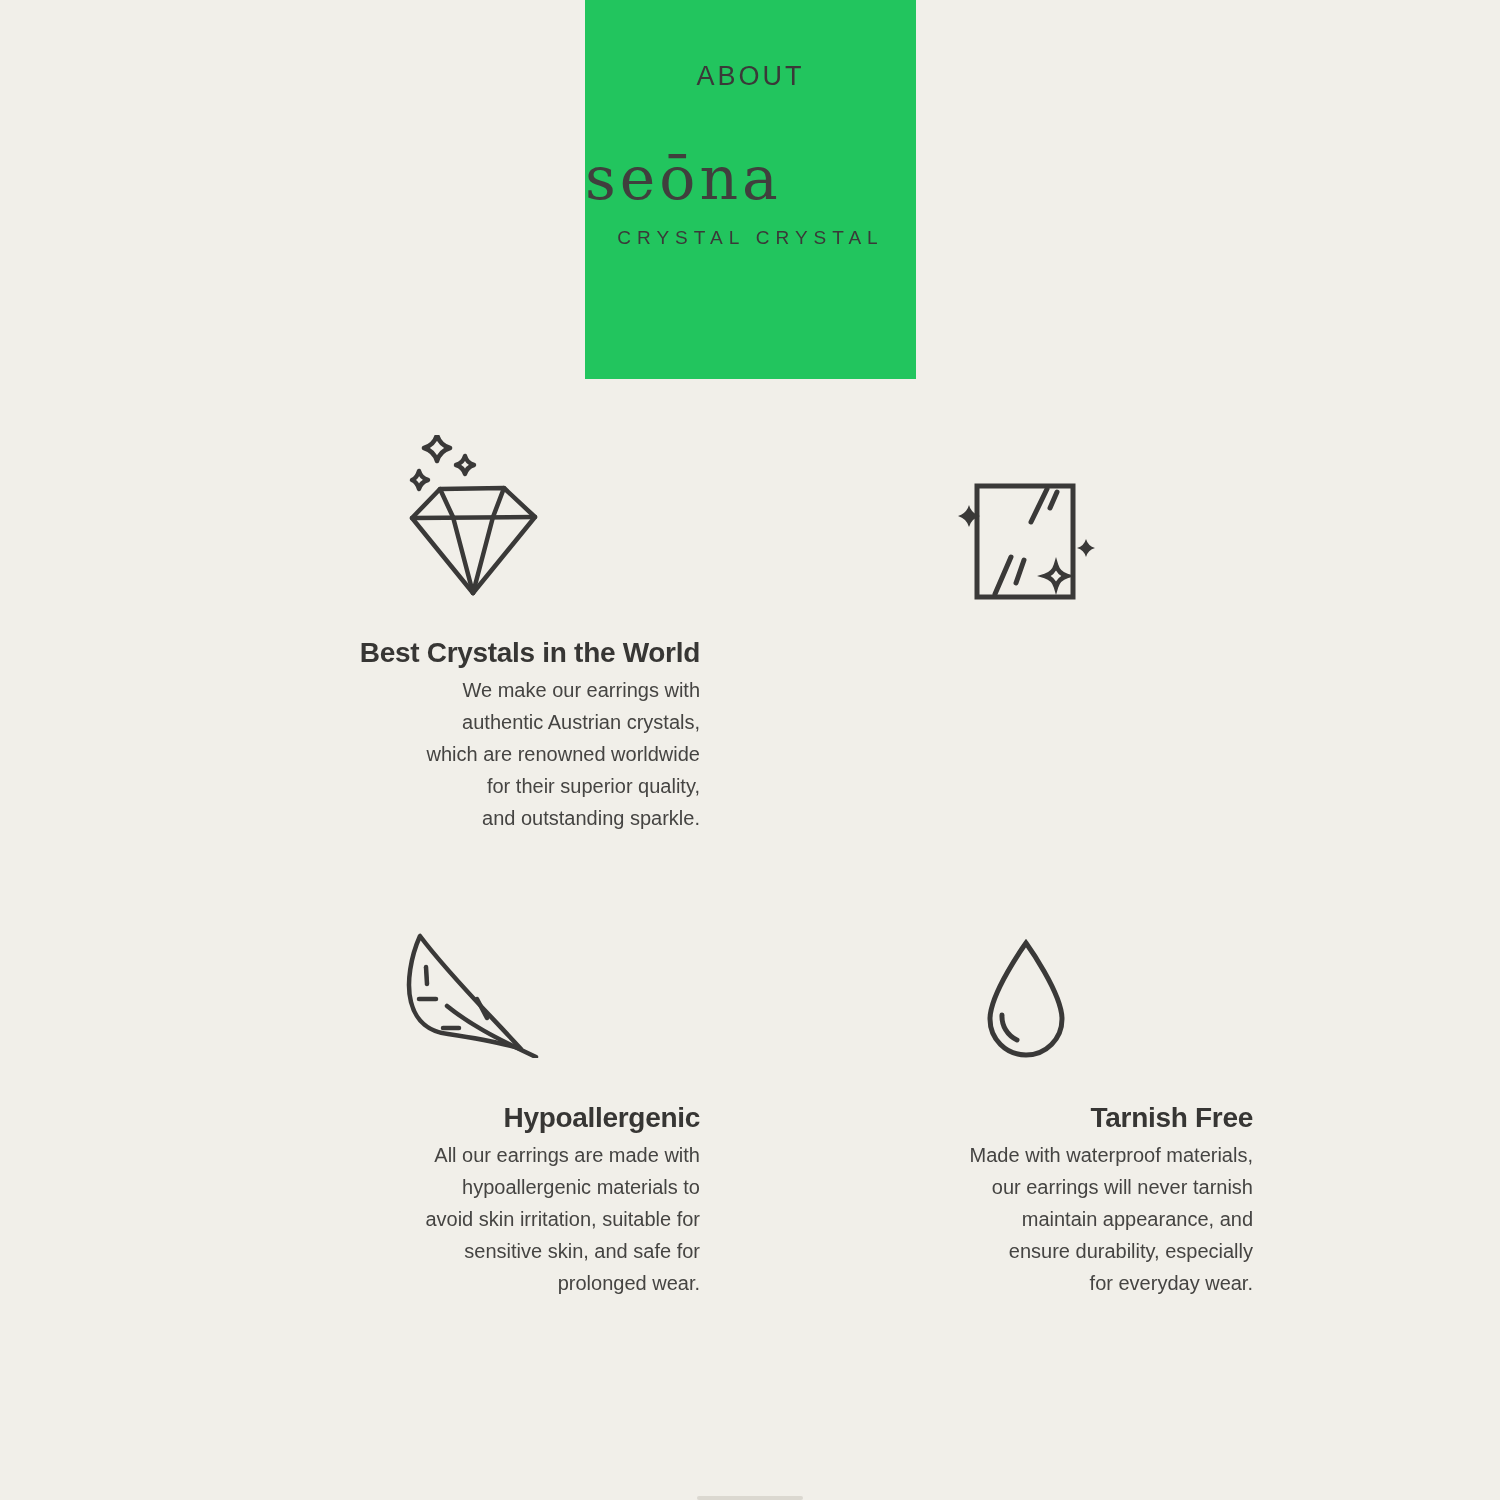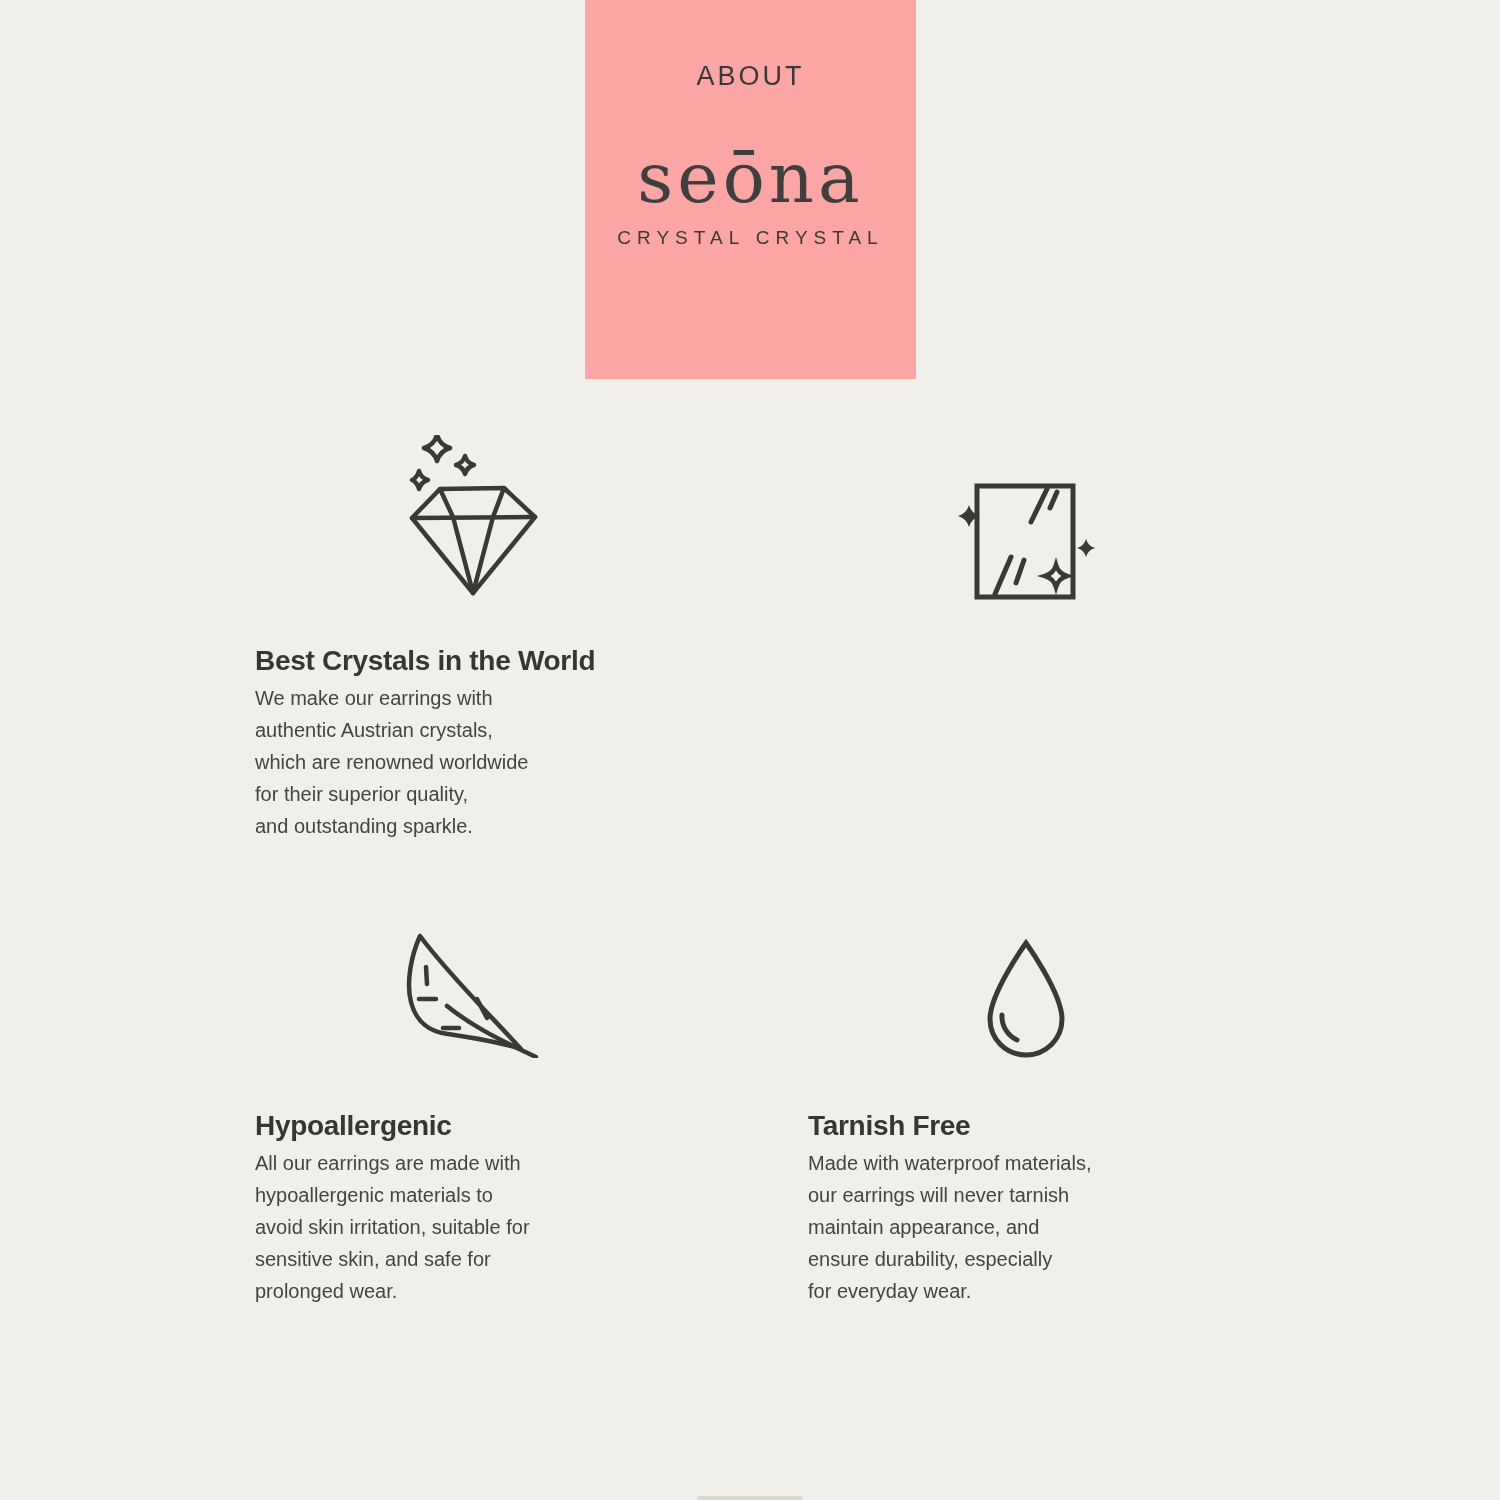--- a/index.html
+++ b/index.html
@@ -11,57 +11,56 @@
   .canvas{
     position:relative;
     width:1500px;height:1500px;
     background:#f1efe9;
     overflow:hidden;
   }
   .header-card{
     position:absolute;
     left:585px;top:0;
     width:331px;height:379px;
-    background:#fca5a5;
+    background:#22c55e;
   }
   .section-label{
     position:absolute;
     top:61px;left:0;width:100%;
     text-align:center;
     font-size:27px;
     letter-spacing:3px;
     color:#3a3938;
     font-weight:400;
   }
   .brand-name{
     position:absolute;
     top:133px;left:0;width:100%;
-    text-align:center;
+    text-align:left;
     font-family:"DejaVu Serif","Liberation Serif",serif;
-    font-size:70px;
+    font-size:60px;
     line-height:90px;
     letter-spacing:4px;
     color:#403f3d;
   }
   .brand-tagline{
     position:absolute;
     top:227px;left:0;width:100%;
     text-align:center;
     font-size:19px;
     letter-spacing:6px;
     color:#3a3938;
     font-weight:400;
   }
   .icon{position:absolute;}
   .icon svg{display:block;}
   .feature-text{
     position:absolute;
     width:445px;
-    text-align:left;
-    margin-top:8px;
+    text-align:right;
   }
   .feature-title{
     font-size:28px;
     font-weight:700;
     letter-spacing:-0.3px;
     color:#373634;
     line-height:34px;
   }
   .feature-body{
     margin-top:4px;

